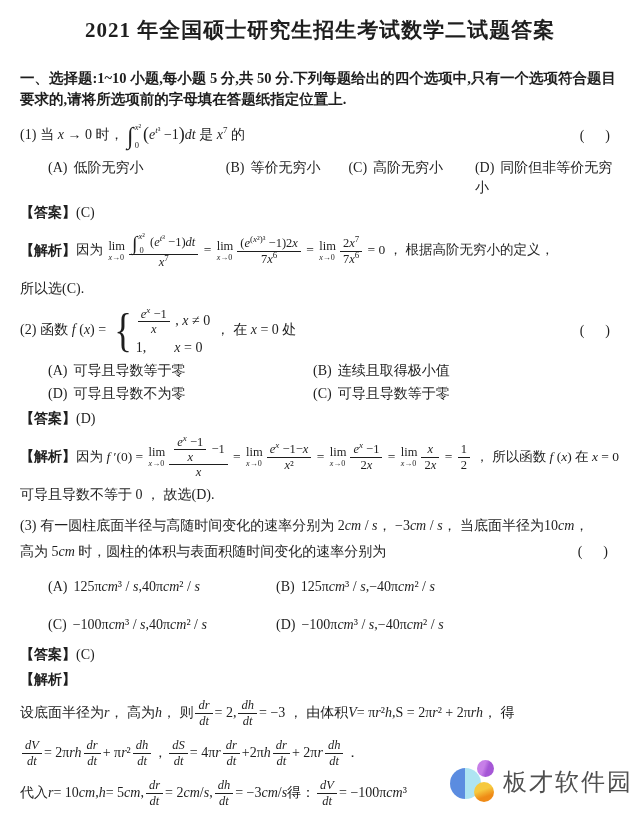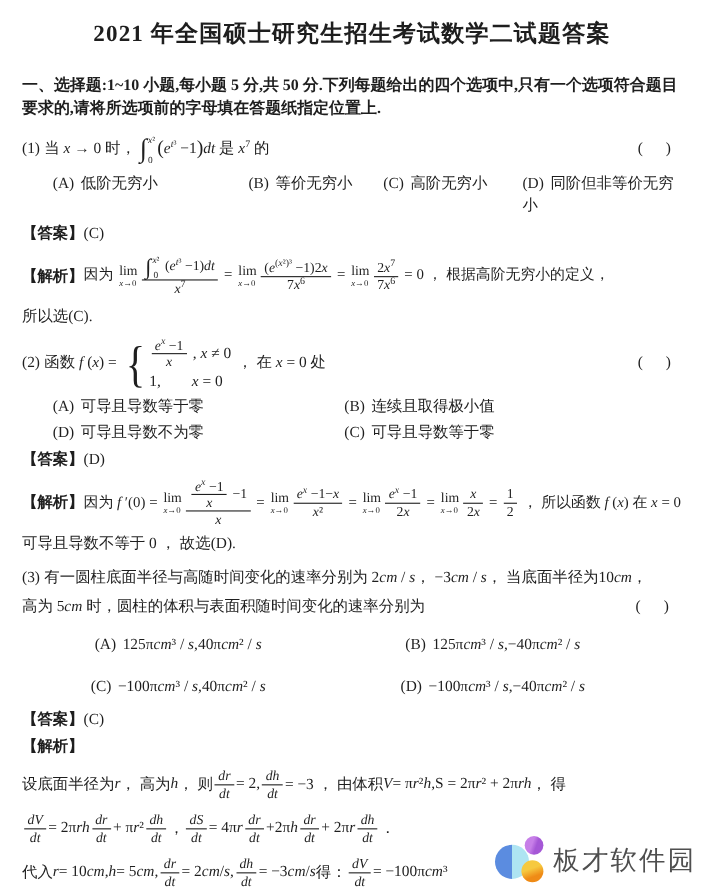--- a/index.html
+++ b/index.html
@@ -20,21 +20,21 @@
   .qnum{margin-right:4px;}
   .paren{margin-left:auto;padding-right:10px;white-space:pre;align-self:center;}
   .qstem.q3{display:block;position:relative;line-height:26px;}
   .paren3{position:absolute;right:12px;bottom:0;white-space:pre;}
 
   .opts4{margin-top:4px;padding-left:28px;display:flex;line-height:20px;}
   .opts4 .opt:nth-child(1){width:148px;}
   .opts4 .opt:nth-child(2){width:128px;margin-left:36px;}
   .opts4 .opt:nth-child(3){width:132px;}
   .optgrid{margin-top:6px;padding-left:28px;display:grid;grid-template-columns:265px auto;row-gap:3px;line-height:20px;}
-  .optgrid.o3{grid-template-columns:228px auto;row-gap:18px;margin-top:12px;text-align:center;}
+  .optgrid.o3{grid-template-columns:228px auto;row-gap:18px;margin-top:12px;}
   .opt .olabel{margin-right:6px;}
 
   .ansline{margin-top:5px;line-height:20px;}
   .blab{font-weight:700;}
   .analine{margin-top:2px;display:flex;align-items:center;min-height:52px;font-size:13.5px;}
   .analine .blab{font-size:14px;}
   .tail{margin-top:2px;line-height:20px;}
   .aline{margin-top:6px;display:flex;align-items:center;min-height:34px;}
 
   

